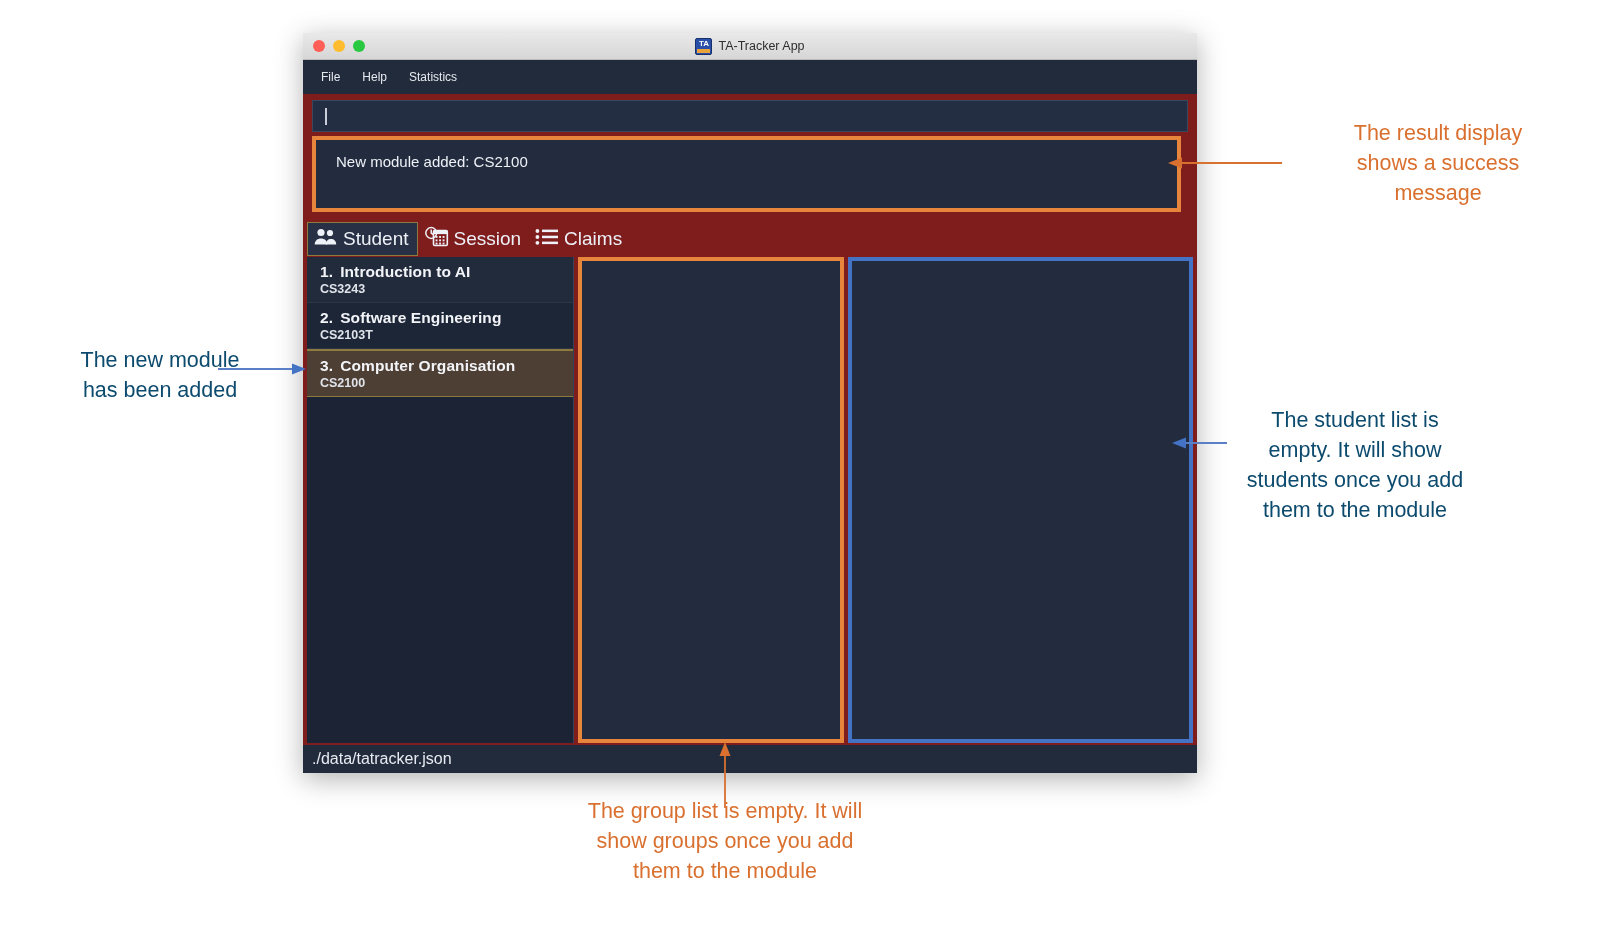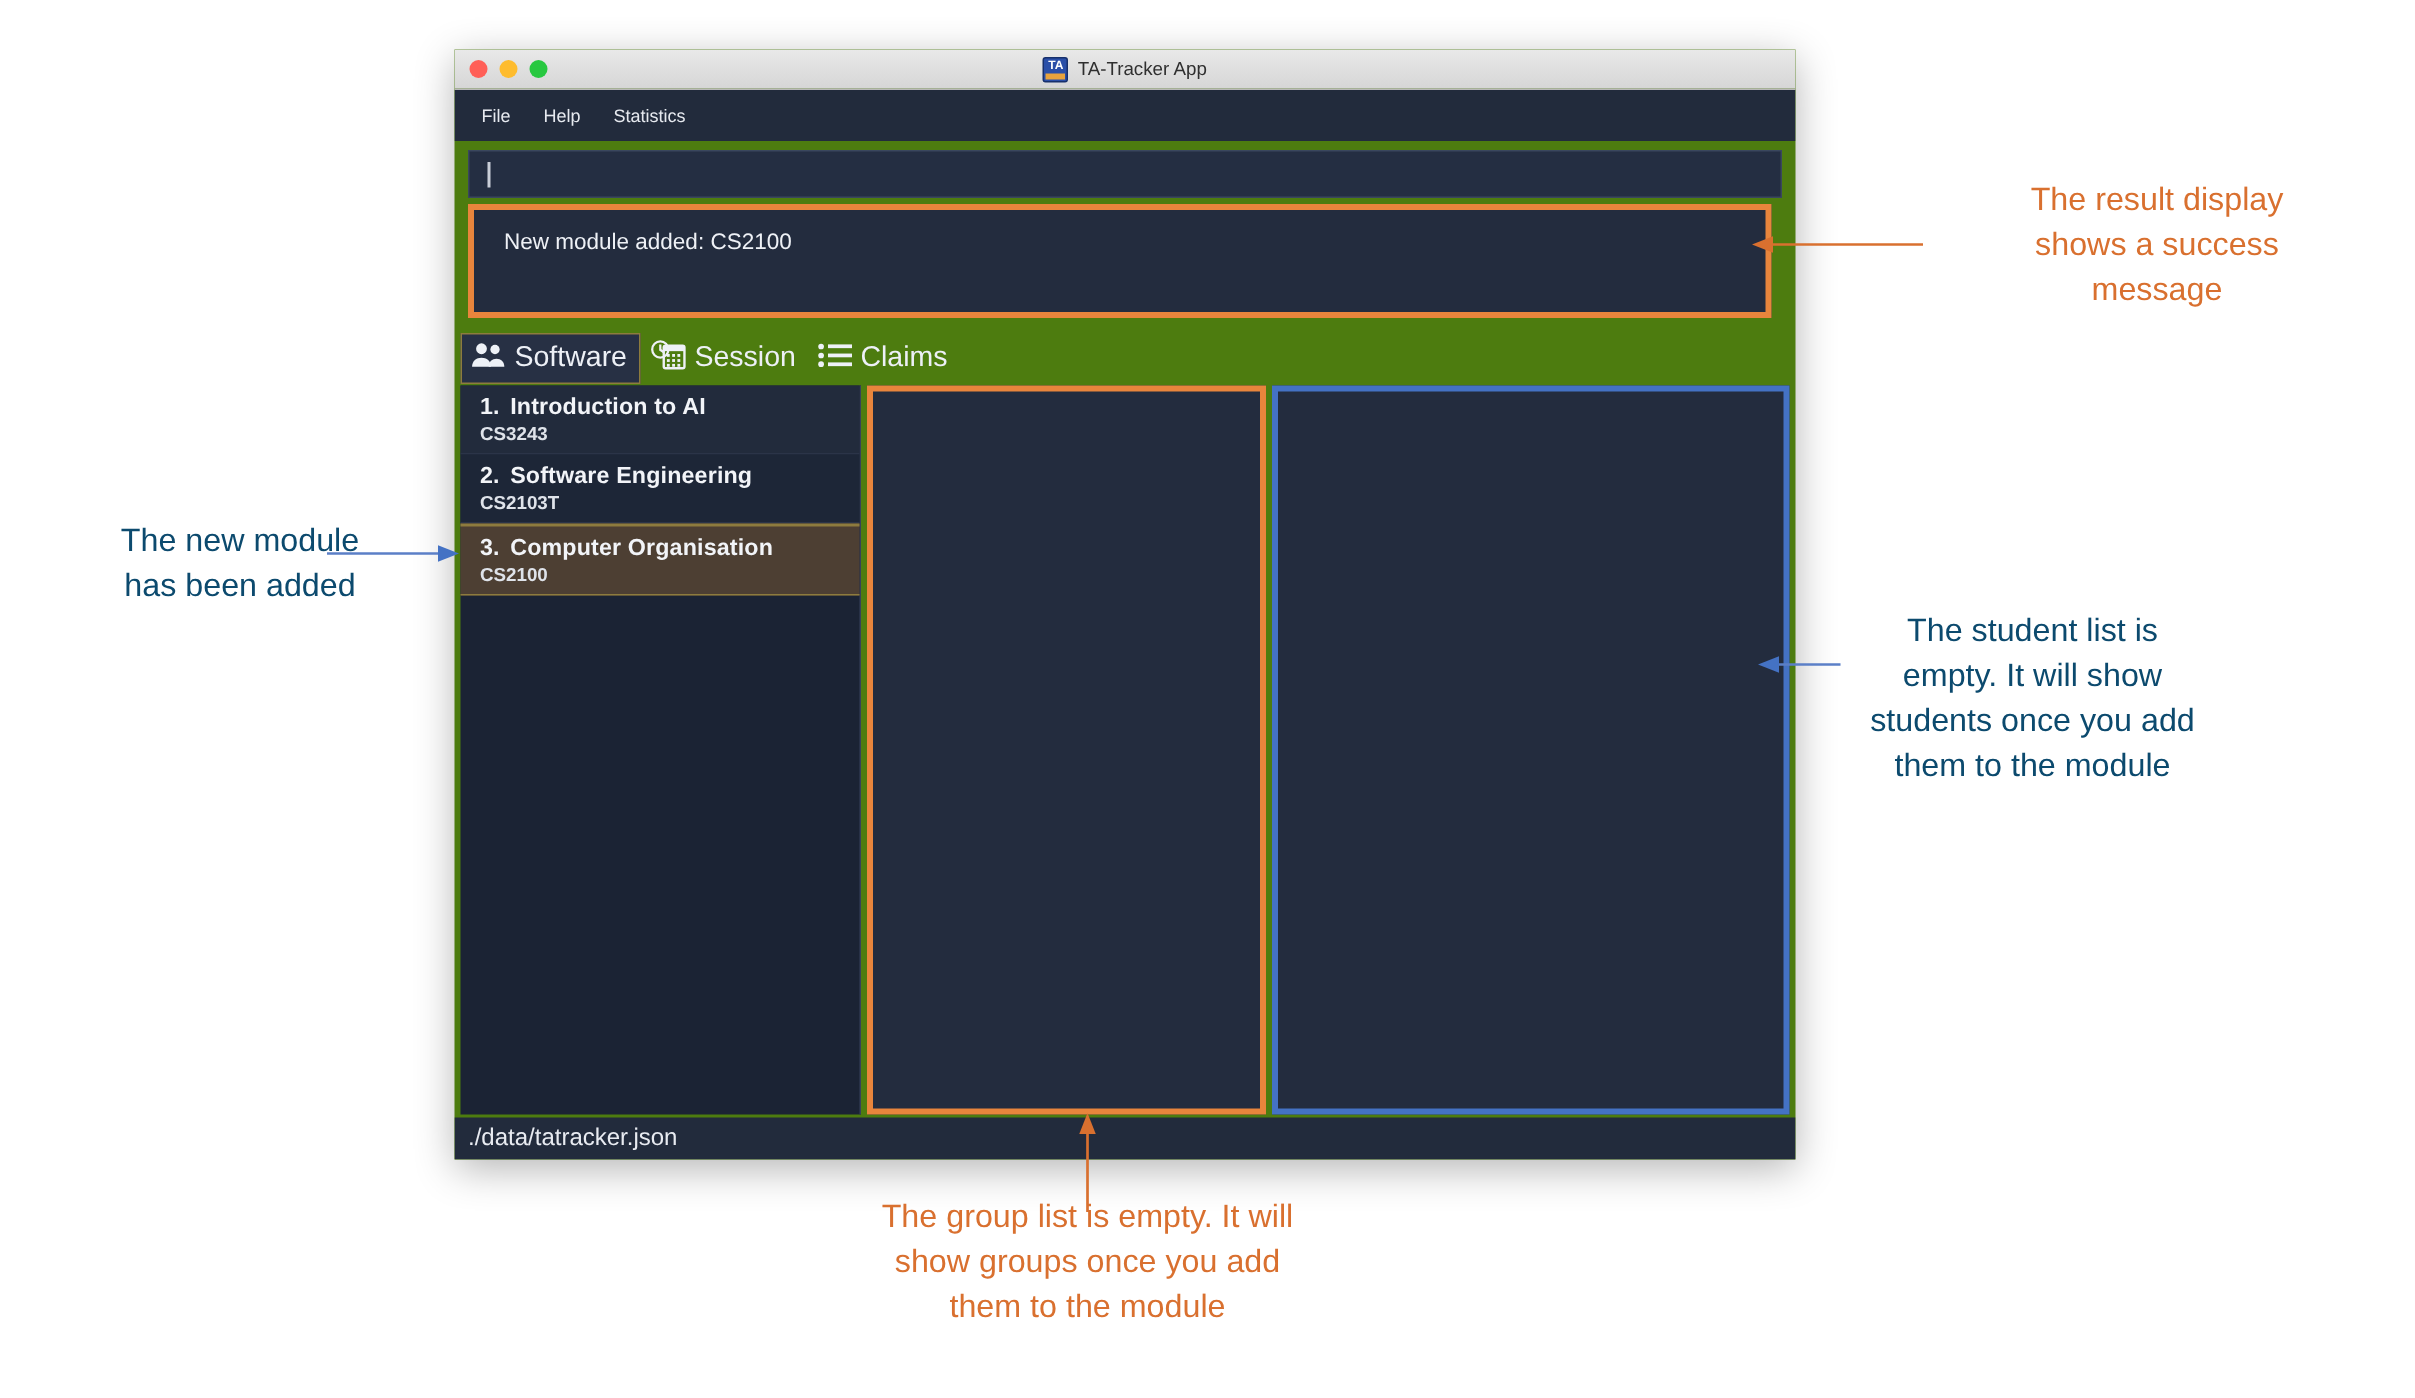--- a/index.html
+++ b/index.html
@@ -19,21 +19,21 @@
     background: #ffffff;
   }
 
   
   #app-window {
     position: absolute;
     left: 303px;
     top: 33px;
     width: 894px;
     height: 740px;
-    background: #4d7c0f;
+    background: #7f1d1d;
     box-shadow: 0 6px 26px rgba(0,0,0,0.30);
     overflow: hidden;
   }
 
   
   #titlebar {
     position: relative;
     height: 26px;
     background: linear-gradient(to bottom, #e9e9e9, #d6d6d6);
     border-bottom: 1px solid #b8b8b8;
@@ -281,21 +281,21 @@
 
       <div class="tab selected">
         <span class="tab-icon">
           <svg width="24" height="19" viewBox="0 0 24 19">
             <circle cx="7" cy="5.5" r="3.6" fill="#eef1f7"></circle>
             <circle cx="16" cy="6" r="3.1" fill="#eef1f7"></circle>
             <path d="M0.7 17.5c0-3.9 2.9-6 6.3-6s6.3 2.1 6.3 6z" fill="#eef1f7"></path>
             <path d="M11.8 17.5c0-3.5 2.3-5.4 5.2-5.4 2.9 0 5.2 1.9 5.2 5.4z" fill="#eef1f7"></path>
           </svg>
         </span>
-        <span>Software</span>
+        <span>Student</span>
       </div>
 
       <div class="tab">
         <span class="tab-icon">
           <svg width="25" height="21" viewBox="0 0 25 21">
             <circle cx="7.2" cy="7" r="5.4" fill="none" stroke="#eef1f7" stroke-width="1.5"></circle>
             <path d="M7.2 3.6v3.6l2.4 1.6" fill="none" stroke="#eef1f7" stroke-width="1.5"></path>
             <rect x="9.5" y="4.5" width="13.8" height="15" rx="1.2" fill="none" stroke="#eef1f7" stroke-width="1.6"></rect>
             <rect x="9.5" y="4.5" width="13.8" height="3.6" fill="#eef1f7"></rect>
             <g fill="#eef1f7">

